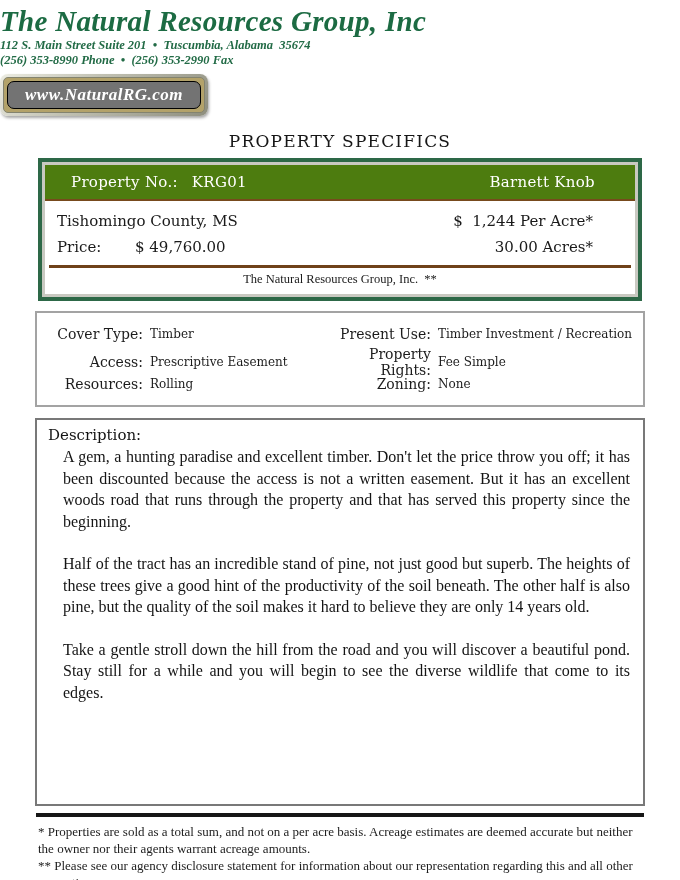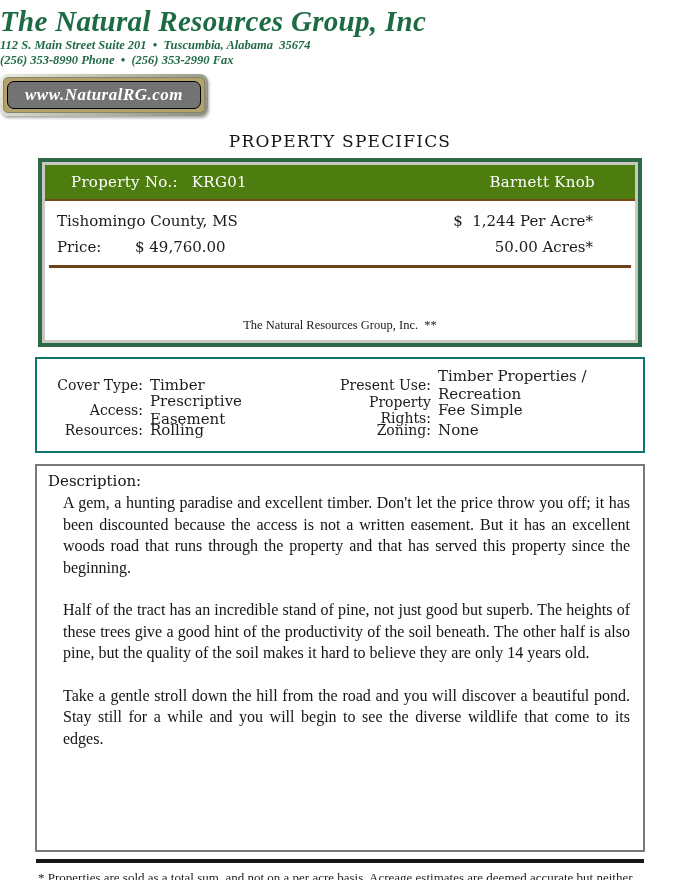--- a/index.html
+++ b/index.html
@@ -61,35 +61,34 @@
   .card-rows {
     padding:7px 42px 0 12px; font-family:"DejaVu Serif", serif; font-size:15px; color:#1a1a1a;
   }
   .card-row { display:flex; justify-content:space-between; align-items:center; height:26px; }
   .price-group { display:flex; }
   .price-label { width:78px; }
   .card-divider { height:3px; background:#6f4119; margin:5px 4px 0; }
   .card-note {
     text-align:center; font-size:12.5px; padding:4px 0 7px; color:#1a1a1a;
     font-family:"Liberation Serif", serif;
-    margin-top:46px;
   }
 
   
   .details {
     width:610px; margin:10px auto 0; box-sizing:border-box;
-    border:2px solid #0f766e; padding:8px 4px 9px 6px;
+    border:2px solid #a3a3a3; padding:8px 4px 9px 6px;
     font-family:"DejaVu Serif", serif;
   }
   .detail-row {
     display:grid; grid-template-columns:100px 158px 116px 1fr; column-gap:7px;
     height:25px; align-items:center;
   }
   .detail-label { text-align:right; font-size:14px; color:#1c1c1c; }
-  .detail-value { font-size:15px; color:#1c1c1c; }
+  .detail-value { font-size:12px; color:#1c1c1c; }
 
   
   .description {
     width:610px; height:388px; margin:11px auto 0; box-sizing:border-box;
     border:2px solid #787878; padding:6px 13px 0 11px;
   }
   .desc-label { font-family:"DejaVu Serif", serif; font-size:15px; color:#141414; }
   .description p {
     margin:2px 0 0 15px; text-align:justify; font-size:16px; line-height:21.5px;
     color:#141414; font-family:"Liberation Serif", serif;
@@ -137,34 +136,34 @@
       <div class="card-rows">
         <div class="card-row">
           <span>Tishomingo County, MS</span>
           <span class="pre">$  1,244 Per Acre*</span>
         </div>
         <div class="card-row">
           <span class="price-group">
             <span class="price-label">Price:</span>
             <span>$ 49,760.00</span>
           </span>
-          <span>50.00 Acres*</span>
+          <span>30.00 Acres*</span>
         </div>
       </div>
       <div class="card-divider"></div>
       <div class="card-note pre">The Natural Resources Group, Inc.  **</div>
     </div>
   </div>
 
   <div class="details">
     <div class="detail-row">
       <span class="detail-label">Cover Type:</span>
       <span class="detail-value">Timber</span>
       <span class="detail-label">Present Use:</span>
-      <span class="detail-value">Timber Properties / Recreation</span>
+      <span class="detail-value">Timber Investment / Recreation</span>
     </div>
     <div class="detail-row">
       <span class="detail-label">Access:</span>
       <span class="detail-value">Prescriptive Easement</span>
       <span class="detail-label">Property Rights:</span>
       <span class="detail-value">Fee Simple</span>
     </div>
     <div class="detail-row">
       <span class="detail-label">Resources:</span>
       <span class="detail-value">Rolling</span>

